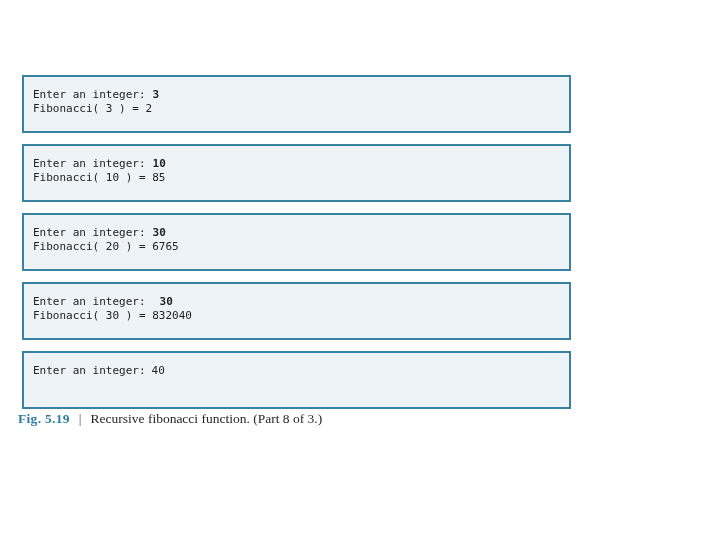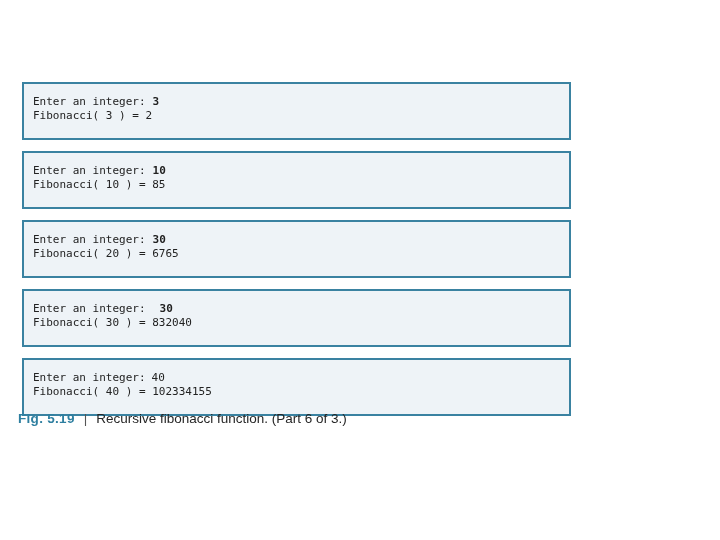--- a/index.html
+++ b/index.html
@@ -11,21 +11,21 @@
   .page {
     position: relative;
     width: 720px;
     height: 540px;
     background: #ffffff;
     overflow: hidden;
   }
   .boxes {
     position: absolute;
     left: 22px;
-    top: 82px;
+    top: 75px;
     width: 471px;
   }
   .console-box {
     box-sizing: border-box;
     width: 549px;
     height: 58px;
     margin-bottom: 11px;
     border: 2px solid #3a82a1;
     background: #eef3f7;
     padding: 11px 10px 0 9px;
@@ -42,20 +42,21 @@
   }
   .caption {
     position: absolute;
     left: 18px;
     top: 411px;
     width: 680px;
     font-size: 13.5px;
     color: #262626;
     display: flex;
     align-items: baseline;
+    font-family: Liberation Serif, serif;
   }
   .fig-label {
     color: #2e7fa0;
     font-weight: bold;
     letter-spacing: 0.3px;
   }
   .caption-sep {
     margin: 0 9px;
     color: #555555;
     font-weight: 300;
@@ -86,24 +87,23 @@
       <div class="console-line">Fibonacci( 20 ) = 6765</div>
     </div>
 
     <div class="console-box">
       <div class="console-line"><span>Enter an integer:</span><span class="user-input" style="font-weight: bold; margin-left: 14px;">30</span></div>
       <div class="console-line">Fibonacci( 30 ) = 832040</div>
     </div>
 
     <div class="console-box">
       <div class="console-line"><span>Enter an integer:</span><span class="user-input" style="font-weight: normal; margin-left: 6px;">40</span></div>
-      <div class="console-line">Fibonacci( 40 ) = 102334155</div>
     </div>
 
   </div>
 
   <div class="caption">
     <span class="fig-label">Fig. 5.19</span>
     <span class="caption-sep">|</span>
-    <span class="caption-text">Recursive fibonacci function. (Part 6 of 3.)</span>
+    <span class="caption-text">Recursive fibonacci function. (Part 8 of 3.)</span>
   </div>
 
 </div>
 
 </body></html>

